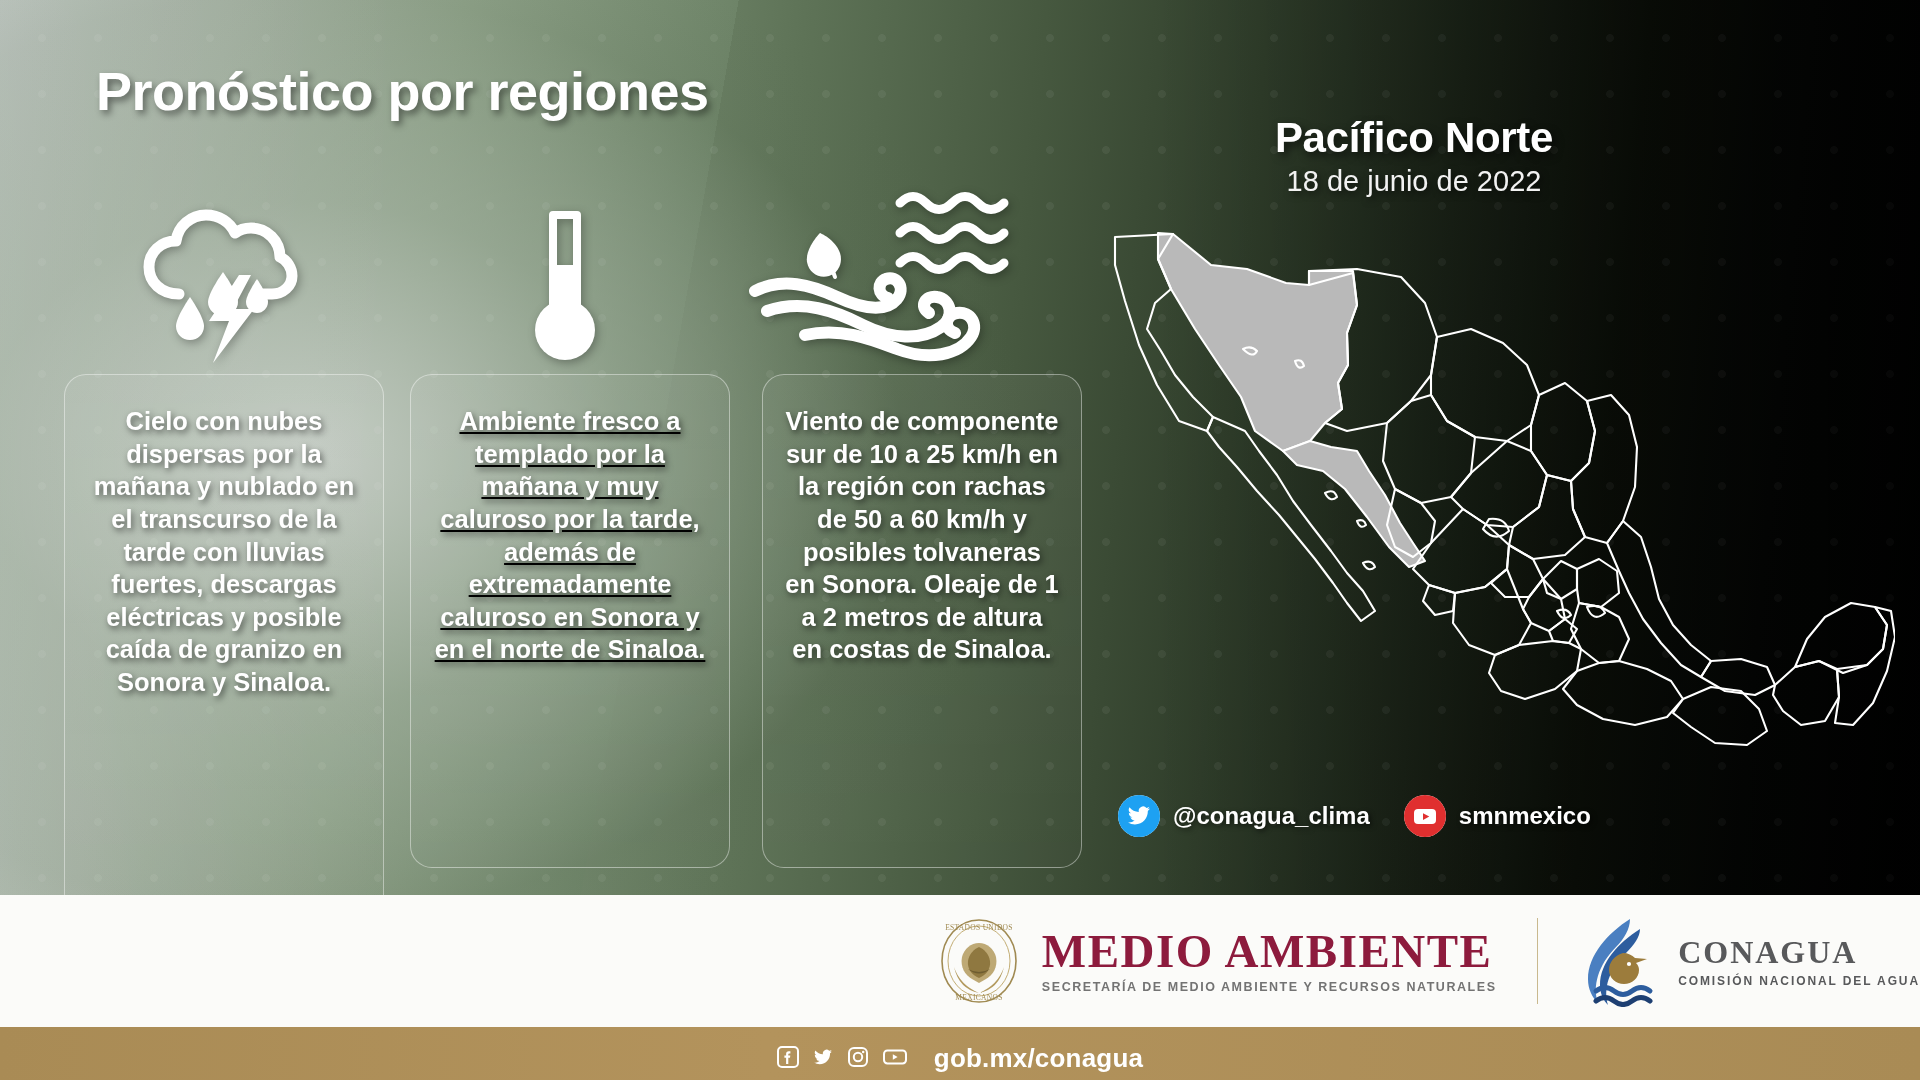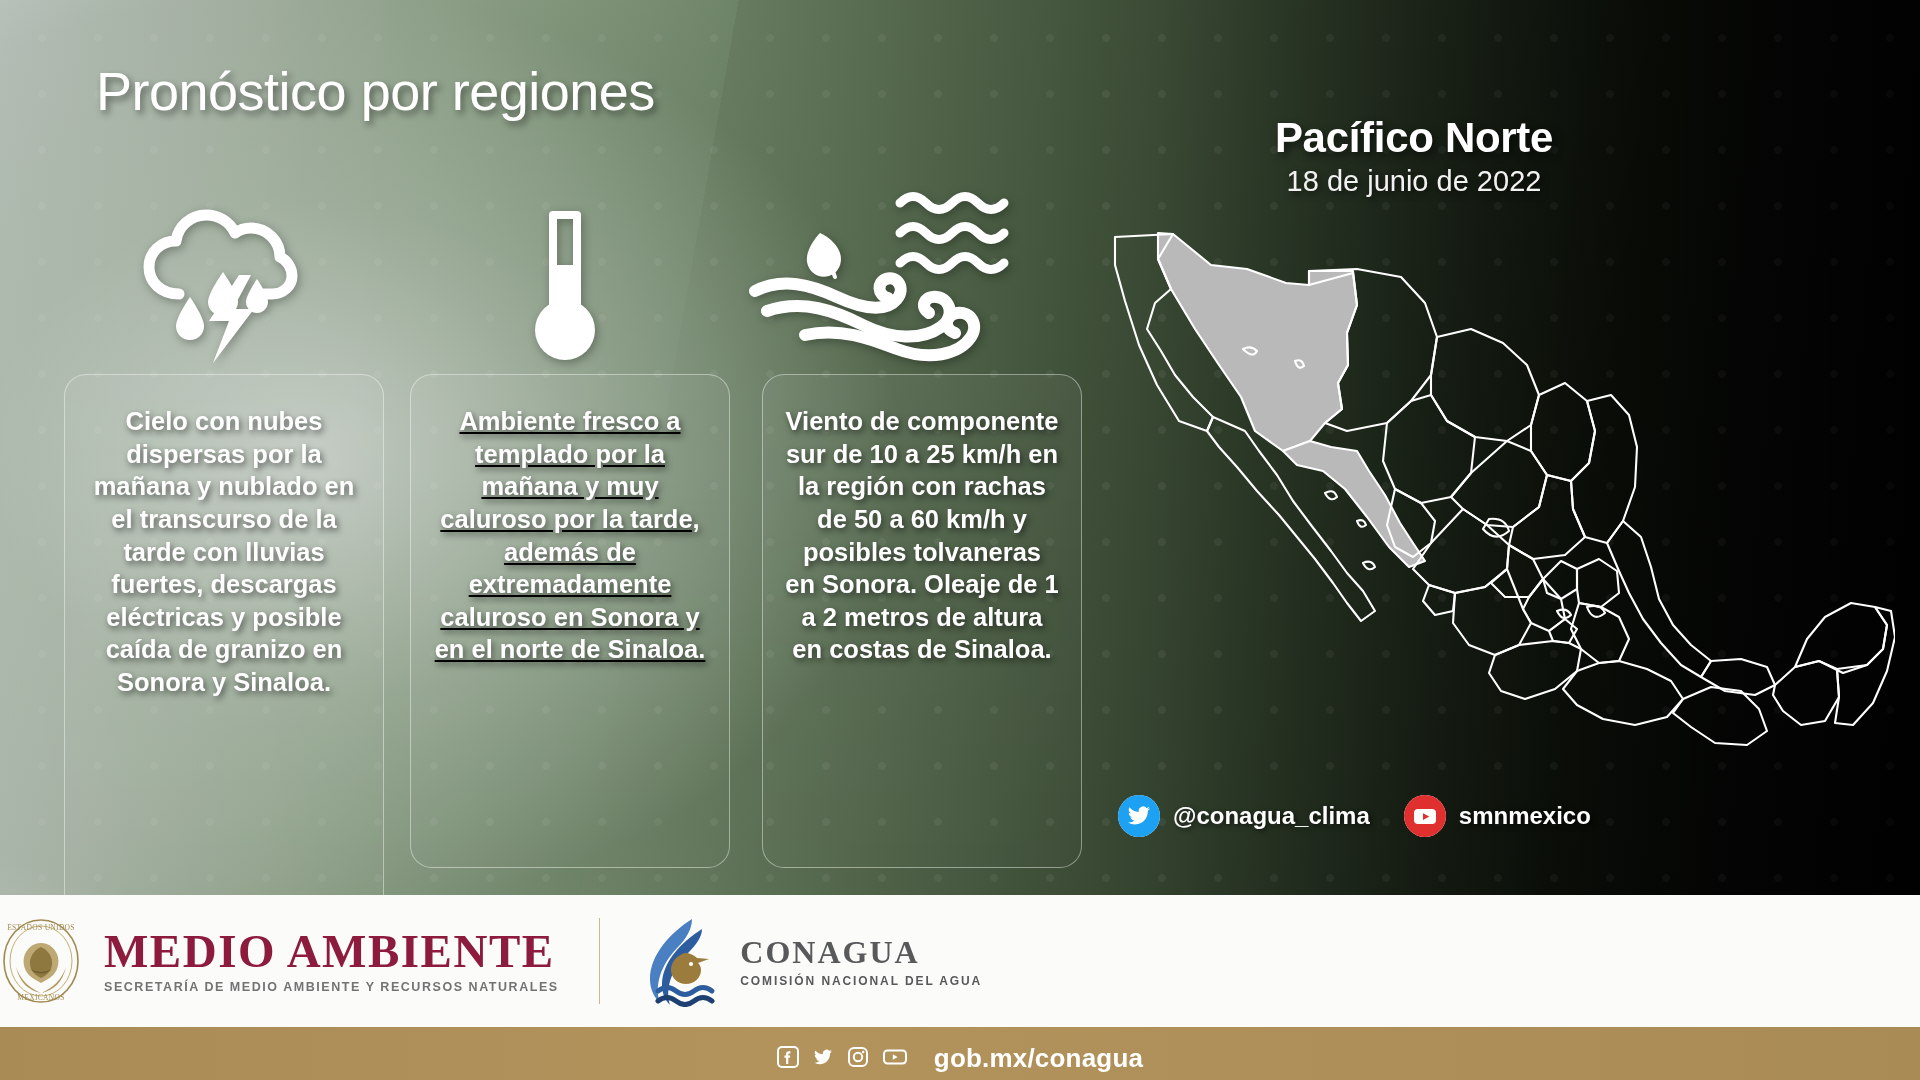--- a/index.html
+++ b/index.html
@@ -41,21 +41,21 @@
   .bg-vig{
     position:absolute;inset:0;
     background:linear-gradient(90deg, rgba(255,255,255,0.05) 0%, rgba(255,255,255,0) 22%, rgba(0,0,0,0) 60%, rgba(0,0,0,0.35) 88%, rgba(0,0,0,0.6) 100%);
   }
 
   .stage{position:absolute;left:0;top:0;width:1920px;height:895px;}
 
   
   .title-main{
     position:absolute;left:96px;top:60px;
-    font-size:54px;font-weight:normal;color:#ffffff;letter-spacing:-0.5px;
+    font-size:54px;font-weight:bold;color:#ffffff;letter-spacing:-0.5px;
     text-shadow:3px 4px 7px rgba(0,0,0,0.45);
     white-space:nowrap;
   }
   .region-title{
     position:absolute;right:506px;top:70px;
     transform:translateX(50%);
     font-size:42px;font-weight:bold;color:#ffffff;letter-spacing:-0.3px;
     text-shadow:3px 4px 9px rgba(0,0,0,0.6);
     white-space:nowrap;
     margin-top:44px;
@@ -99,21 +99,21 @@
   .social-row{position:absolute;left:1118px;top:795px;display:flex;align-items:center;gap:34px;}
   .social-item{display:flex;align-items:center;gap:13px;}
   .social-badge{width:42px;height:42px;border-radius:50%;display:flex;align-items:center;justify-content:center;flex:0 0 auto;}
   .badge-tw{background:#ffffff;}
   .badge-yt{background:#ffffff;}
   .social-handle{font-size:24px;font-weight:600;color:#ffffff;text-shadow:2px 2px 5px rgba(0,0,0,0.6);white-space:nowrap;text-align:center;}
 
   
   .footer-band{
     position:absolute;left:0;top:895px;width:1920px;height:132px;
-    background:#fbfbf9;display:flex;align-items:center;justify-content:flex-start;gap:0;
+    background:#fbfbf9;display:flex;align-items:center;justify-content:flex-end;gap:0;
   }
   .logo-group{display:flex;align-items:center;}
   .semarnat{display:flex;align-items:center;gap:22px;}
   .eagle-seal{width:82px;height:88px;flex:0 0 auto;}
   .semarnat-text{display:flex;flex-direction:column;gap:6px;}
   .semarnat-title{
     font-family:"Liberation Serif",serif;
     font-size:47px;font-weight:bold;color:#8d1b3d;letter-spacing:1.5px;line-height:1;
   }
   .semarnat-sub{

